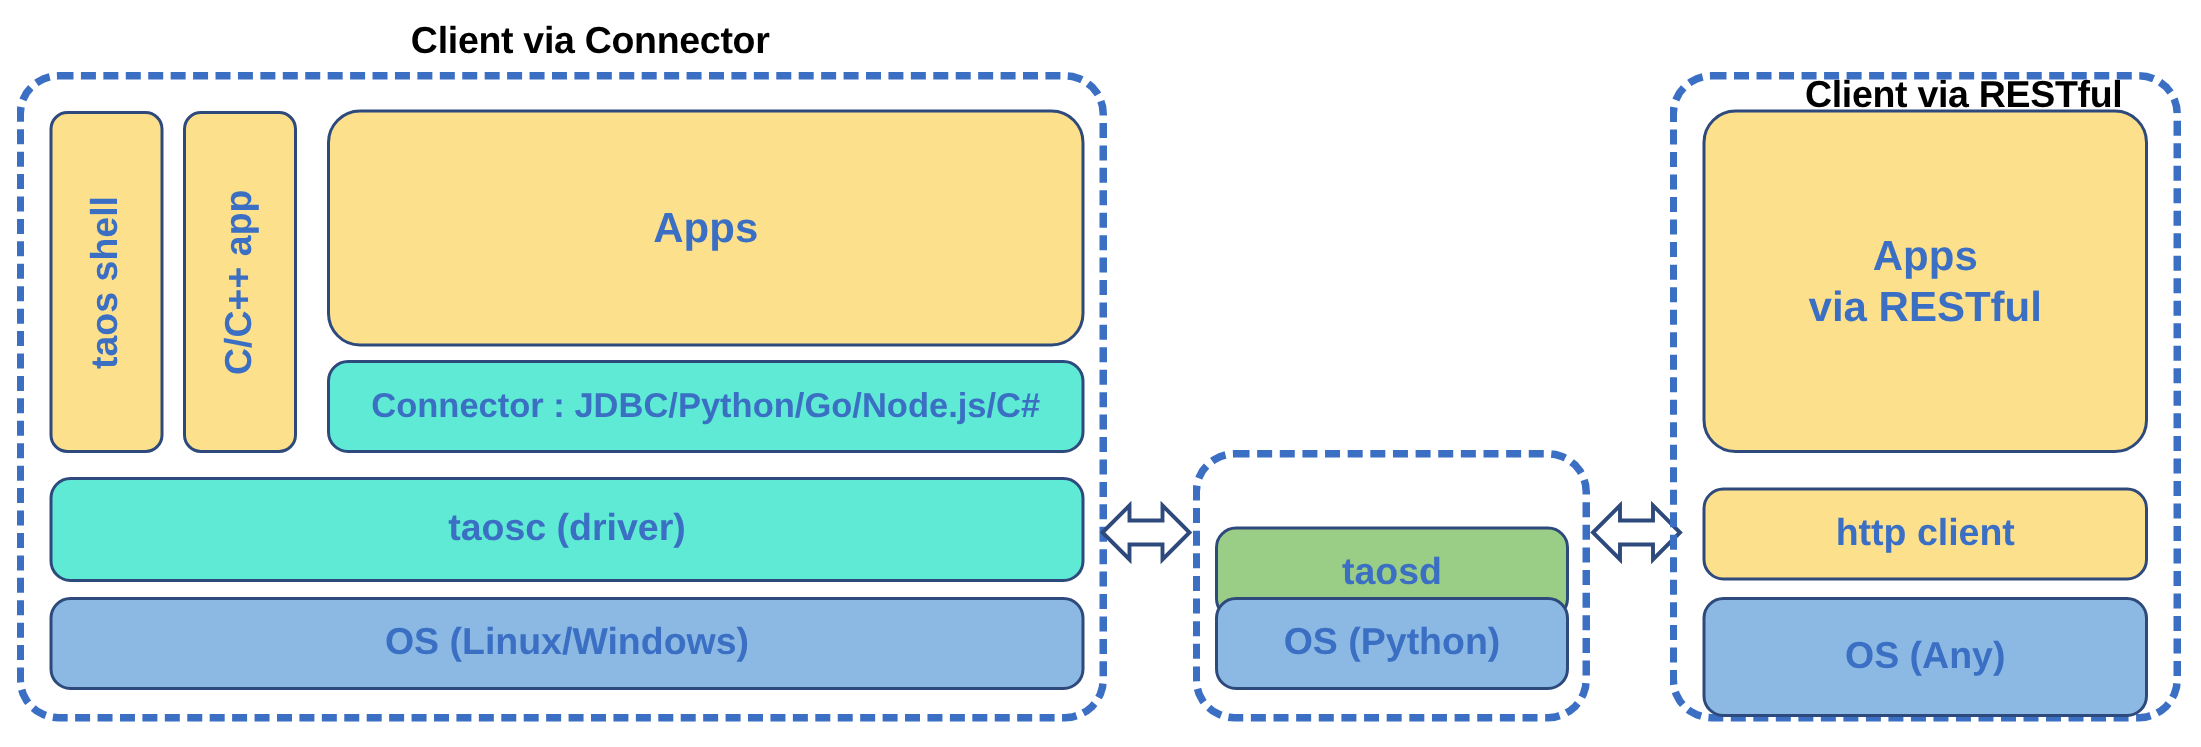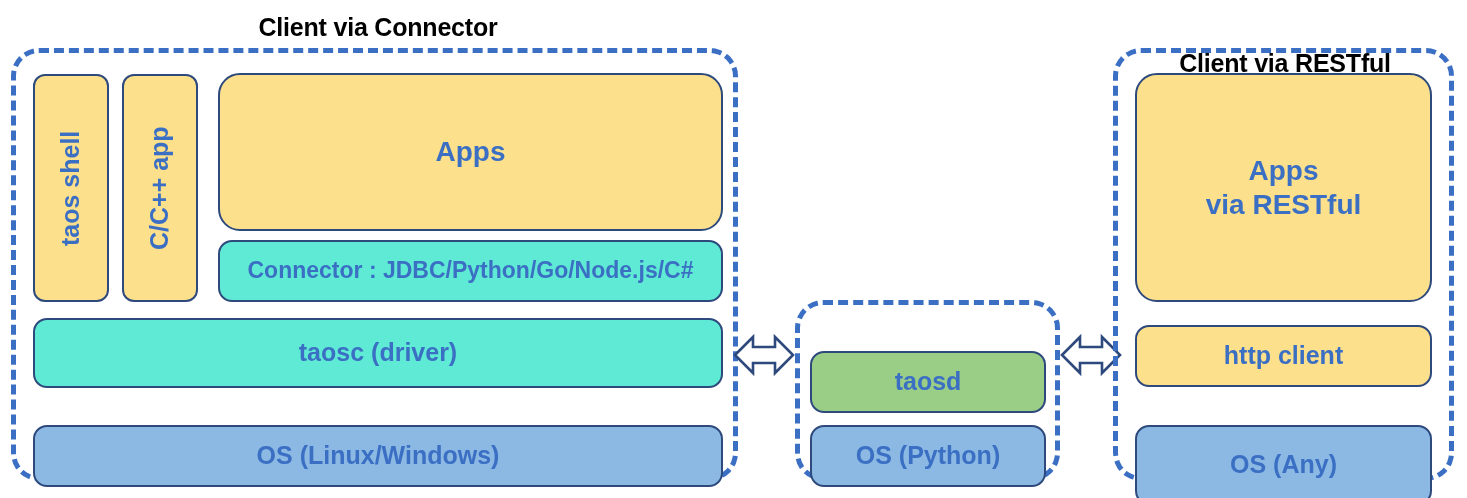--- a/index.html
+++ b/index.html
@@ -20,21 +20,21 @@
   }
 
   
   .section-title {
     position: absolute;
     color: #000000;
     font-weight: bold;
     font-size: 25px;
     line-height: 1;
     white-space: nowrap;
-    text-align: center;
+    text-align: right;
     letter-spacing: -0.2px;
   }
 
   
   .dashed-group {
     position: absolute;
     box-sizing: border-box;
     border: 5px dashed #3B6FC4;
     border-radius: 28px;
     background: transparent;
@@ -49,21 +49,21 @@
     display: flex;
     align-items: center;
     justify-content: center;
     text-align: center;
     color: #3B6FC4;
     font-weight: bold;
     line-height: 1.18;
   }
   .box.yellow { background: #FCE08C; }
   .box.orange { background: #5eead4; }
-  .box.blue   { background: #8BB9E3; margin-top: 27px; }
+  .box.blue   { background: #8BB9E3; }
   .box.green  { background: #9ACD85; margin-top: 26px; }
   .box.gray   { background: #5eead4; }
 
   .box.vertical {
     writing-mode: vertical-rl;
     transform: rotate(180deg);
     border-radius: 12px;
   }
 
   .fs-28 { font-size: 28px; }

